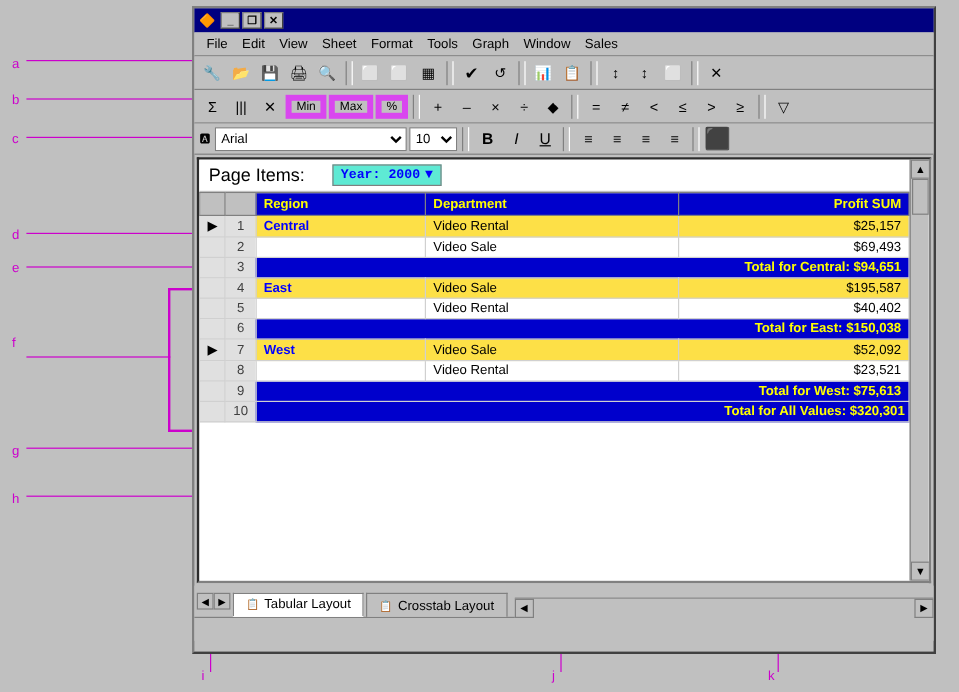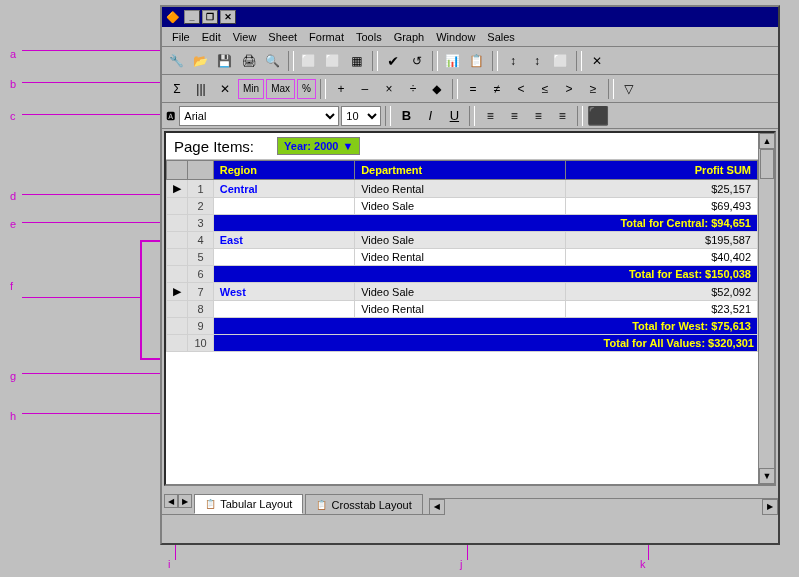--- a/index.html
+++ b/index.html
@@ -117,21 +117,21 @@
       width: 6px;
       height: 20px;
       border-left: 1px solid #808080;
       border-right: 1px solid white;
       margin: 0 2px;
     }
     .toolbar-small-btn {
       height: 20px;
       padding: 0 4px;
       background: #c0c0c0;
-      border: 1px solid #d946ef;
+      border: 5px solid #d946ef;
       font-size: 10px;
       cursor: pointer;
       text-align: center;
     }
 
     
     .format-toolbar {
       height: 26px;
       background: #c0c0c0;
       display: flex;
@@ -170,30 +170,31 @@
       align-items: center;
       padding: 4px 8px;
       background: white;
       border-bottom: 1px solid #c0c0c0;
     }
     .page-items-label {
       font-size: 15px;
       margin-right: 23px;
     }
     .year-dropdown {
-      background: #84cc16;
+      background: #5eead4;
       border: 1px solid #808080;
       padding: 2px 6px;
       font-size: 11px;
       font-weight: bold;
       color: blue;
       cursor: pointer;
       display: flex;
       align-items: center;
       gap: 4px;
+      font-family: Liberation Mono, monospace;
     }
 
     
     .data-table {
       width: 100%;
       border-collapse: collapse;
       font-size: 11px;
     }
     .data-table th {
       background: #0000cc;
@@ -205,21 +206,21 @@
     }
     .data-table th.right { text-align: right; }
     .data-table td {
       padding: 2px 6px;
       border: 1px solid #d0d0d0;
     }
     .data-table tr.white-row td {
       background: white;
     }
     .data-table tr.yellow-row td {
-      background: #e5e5e5;
+      background: #fde047;
     }
     .row-num {
       color: #404040;
       text-align: center;
       width: 24px;
       background: #e0e0e0 !important;
       border-right: 1px solid #808080;
     }
     .arrow-cell {
       width: 12px;

